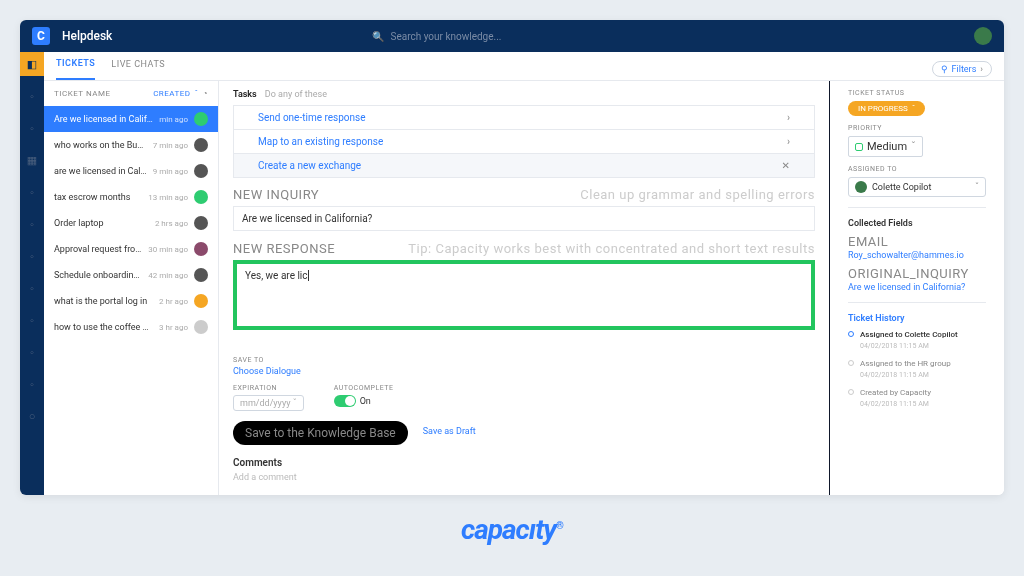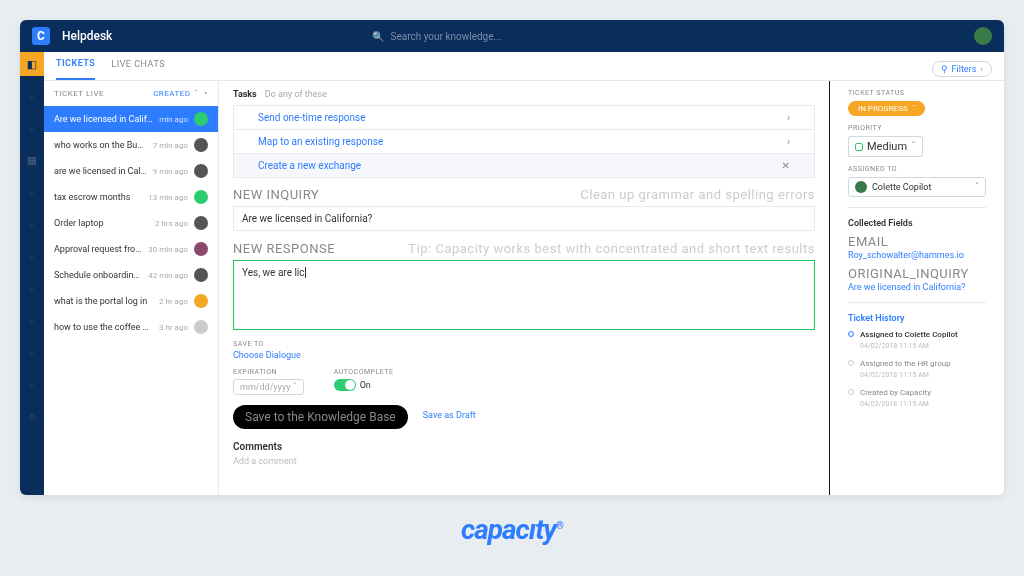--- a/index.html
+++ b/index.html
@@ -33,22 +33,22 @@
 .center{flex:1;padding:8px 14px;overflow-y:auto;font-size:9px;color:#555}
 .tasks-head{display:flex;gap:8px;margin-bottom:6px}
 .tasks-head b{color:#222;font-weight:600}
 .tasks-head span{color:#aaa}
 .task-item{display:flex;align-items:center;padding:6px 24px;border:1px solid #e6e9ee;margin-bottom:-1px;font-size:10px;color:#2e7dff;cursor:pointer}
 .task-item .arr{margin-left:auto;color:#888}
 .task-item.active{background:#f5f7fa}
 .section-label{font-size:13px;color:#888;letter-spacing:.5px;margin-top:10px;display:flex;justify-content:space-between}
 .section-label .hint{color:#ccc}
 .inquiry-box{border:1px solid #e6e9ee;padding:6px 8px;margin-top:4px;color:#333;font-size:10px}
-.response-box{border:1px solid #22c55e;padding:6px 8px;margin-top:4px;height:70px;color:#333;font-size:10px}
-.save-row{margin-top:10px;font-size:7px;color:#888;letter-spacing:.5px}
+.response-box{border:4px solid #22c55e;padding:6px 8px;margin-top:4px;height:70px;color:#333;font-size:10px}
+.save-row{margin-top:26px;font-size:7px;color:#888;letter-spacing:.5px}
 .save-link{color:#2e7dff;font-size:9px;margin-top:2px;cursor:pointer}
 .meta-row{display:flex;gap:30px;margin-top:8px}
 .meta-col{font-size:7px;color:#888;letter-spacing:.5px}
 .meta-val{display:flex;align-items:center;gap:4px;margin-top:3px;font-size:9px;color:#333;letter-spacing:0}
 .pill-date{border:1px solid #d0d7e0;padding:2px 6px;border-radius:3px;color:#aaa}
 .toggle{width:22px;height:12px;background:#2ecc71;border-radius:6px;position:relative}
 .toggle::after{content:'';position:absolute;width:10px;height:10px;background:#fff;border-radius:50%;right:1px;top:1px}
 .btn-row{margin-top:10px;display:flex;gap:10px}
 .btn-pill{background:#000000;color:#888;border-radius:12px;padding:5px 12px;font-size:12px;cursor:pointer}
 .btn-link{color:#2e7dff;font-size:9px;padding:5px;cursor:pointer}
@@ -110,21 +110,21 @@
         <div class="tab">LIVE CHATS</div>
         <div class="filters-btn">
           <span style="color:#2e7dff">⚲</span>
           <span>Filters</span>
           <span class="chev">›</span>
         </div>
       </div>
       <div class="body">
         <div class="ticket-list">
           <div class="list-head">
-            <span>TICKET LIVE</span>
+            <span>TICKET NAME</span>
             <span class="list-head-right">
               <span>CREATED</span>
               <span>ˇ</span>
               <span style="color:#888">◔</span>
             </span>
           </div>
           <div id="ticket-rows">
               <div class="ticket-row sel">
                 <div class="ticket-title">Are we licensed in California?</div>
                 <div class="ticket-time">min ago</div>

